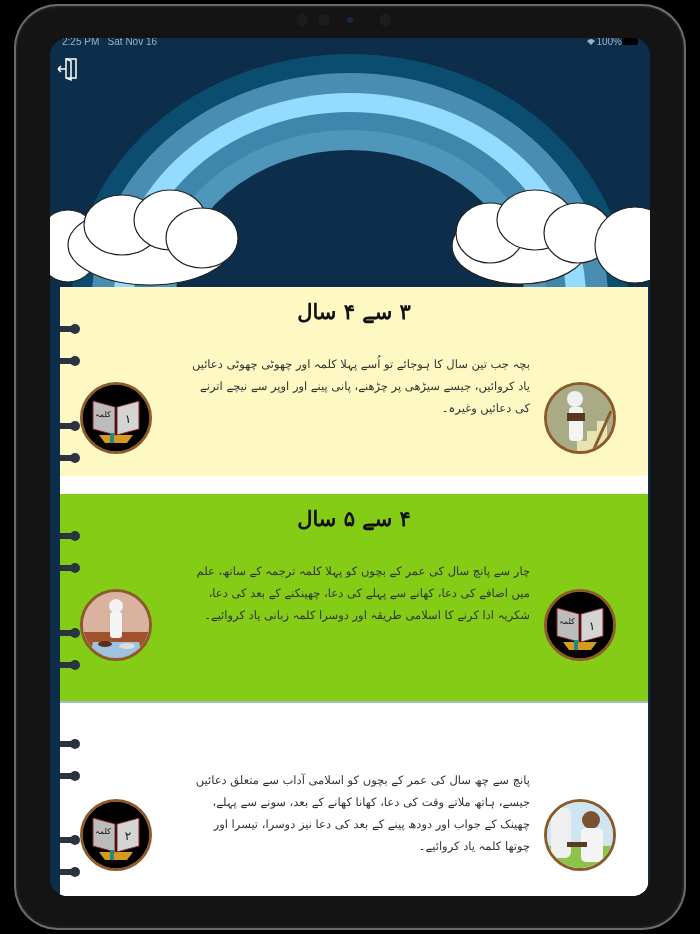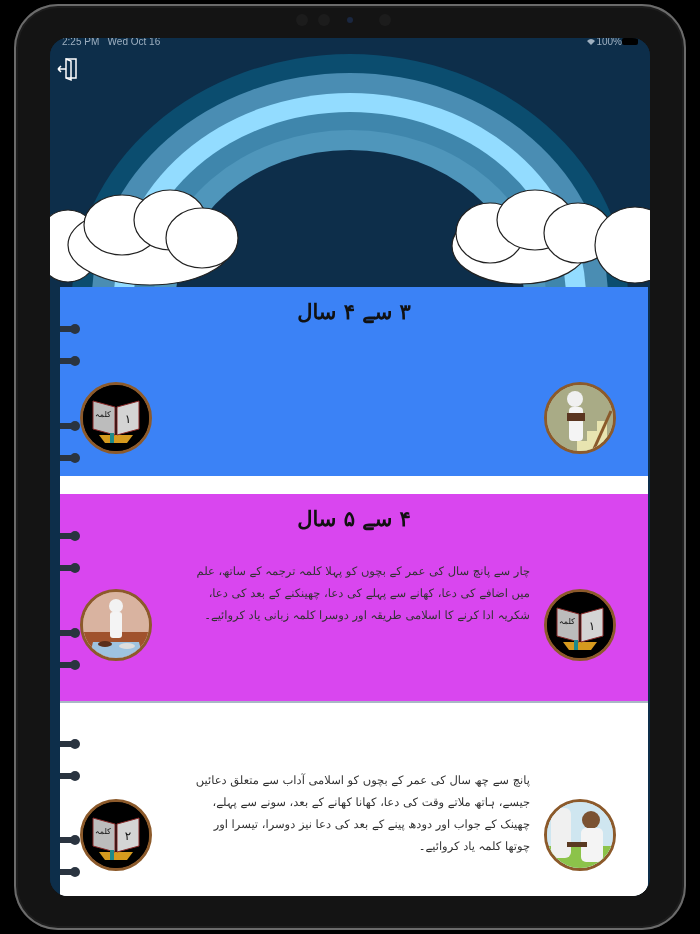--- a/index.html
+++ b/index.html
@@ -32,21 +32,21 @@
     position: absolute; left: 150px; top: 148px; width: 300px; text-align: center;
     color: #fff; direction: rtl; font-family: "DejaVu Serif", serif;
     text-shadow: 1px 1px 2px #000;
   }
   .title .l1 { font-size: 30px; line-height: 40px; font-weight: bold; }
   .title .l2 { font-size: 30px; line-height: 40px; font-weight: bold; }
   .notebook { position: absolute; left: 0; top: 249px; width: 600px; height: 609px; }
   .spine { position: absolute; left: 0; top: 0; width: 10px; height: 609px; background: #0d2e4a; }
   .pages { position: absolute; left: 10px; top: 0; width: 588px; height: 609px; background: #fff; border-bottom-right-radius: 14px; overflow: hidden; }
   .section { position: absolute; left: 0; width: 588px; }
-  .section.alt { background: #d946ef; border-bottom: 2px solid #a9b8c5; }
+  .section.alt { background: #84cc16; border-bottom: 2px solid #a9b8c5; }
   .section-title {
     position: absolute; left: 0; width: 588px; text-align: center; direction: rtl;
     font-size: 21px; font-weight: bold; color: #111; top: 12px;
   }
   .section-body {
     position: absolute; left: 130px; width: 340px; direction: rtl; text-align: right;
     font-size: 11.5px; line-height: 22px; color: #333; top: 66px;
   }
   .thumb {
     position: absolute; width: 72px; height: 72px; border-radius: 50%;
@@ -99,21 +99,21 @@
           <ellipse cx="485" cy="182" rx="38" ry="30"></ellipse>
           <ellipse cx="528" cy="195" rx="34" ry="30"></ellipse>
           <ellipse cx="585" cy="207" rx="40" ry="38"></ellipse>
         </g>
       </g>
     </svg>
 
     <div class="status">
       <span class="time">
         <span>2:25 PM</span>&nbsp;&nbsp;
-        <span>Wed Oct 16</span>
+        <span>Sat Nov 16</span>
       </span>
       <span class="right">
         <svg width="10" height="8" viewBox="0 0 10 8">
             <path d="M5 7 L1 3 Q5 -1 9 3 Z" fill="#9fb0c0"></path>
           </svg>
         <span>100%</span>
         <span class="battery"></span>
       </span>
     </div>
 
@@ -124,22 +124,23 @@
         <path d="M2 13 L10 13 M2 13 L5 10 M2 13 L5 16" fill="none" stroke="#fff" stroke-width="1.5"></path>
       </svg>
     </div>
 
   </div>
 
   <div class="notebook">
     <div class="spine"></div>
     <div class="pages">
 
-      <div class="section" style="top:0;height:189px;background:#3b82f6">
+      <div class="section" style="top:0;height:189px;background:#fef9c3">
         <div class="section-title">۳ سے ۴ سال</div>
+        <div class="section-body">بچہ جب تین سال کا ہوجائے تو اُسے پہلا کلمہ اور چھوٹی چھوٹی دعائیں یاد کروائیں، جیسے سیڑھی پر چڑھنے، پانی پینے اور اوپر سے نیچے اترنے کی دعائیں وغیرہ۔</div>
         <div class="thumb" style="left:20px;top:95px;background:#000">
           <svg width="66" height="66" viewBox="0 0 66 66">
             <rect x="0" y="0" width="66" height="66" fill="#000"></rect>
             <path d="M16 50 L50 50 L44 58 L22 58 Z" fill="#d69a1e"></path>
             <path d="M10 16 L32 22 L32 50 L10 44 Z" fill="#bcbcbc" stroke="#8a2a2a" stroke-width="1"></path>
             <path d="M56 16 L34 22 L34 50 L56 44 Z" fill="#d4d4d4" stroke="#8a2a2a" stroke-width="1"></path>
             <rect x="27" y="48" width="4" height="10" fill="#1e8a8a"></rect>
             <text x="45" y="38" font-size="12" fill="#111" text-anchor="middle">۱</text>
             <text x="20" y="32" font-size="8" fill="#111" text-anchor="middle">کلمہ</text>
           </svg>

